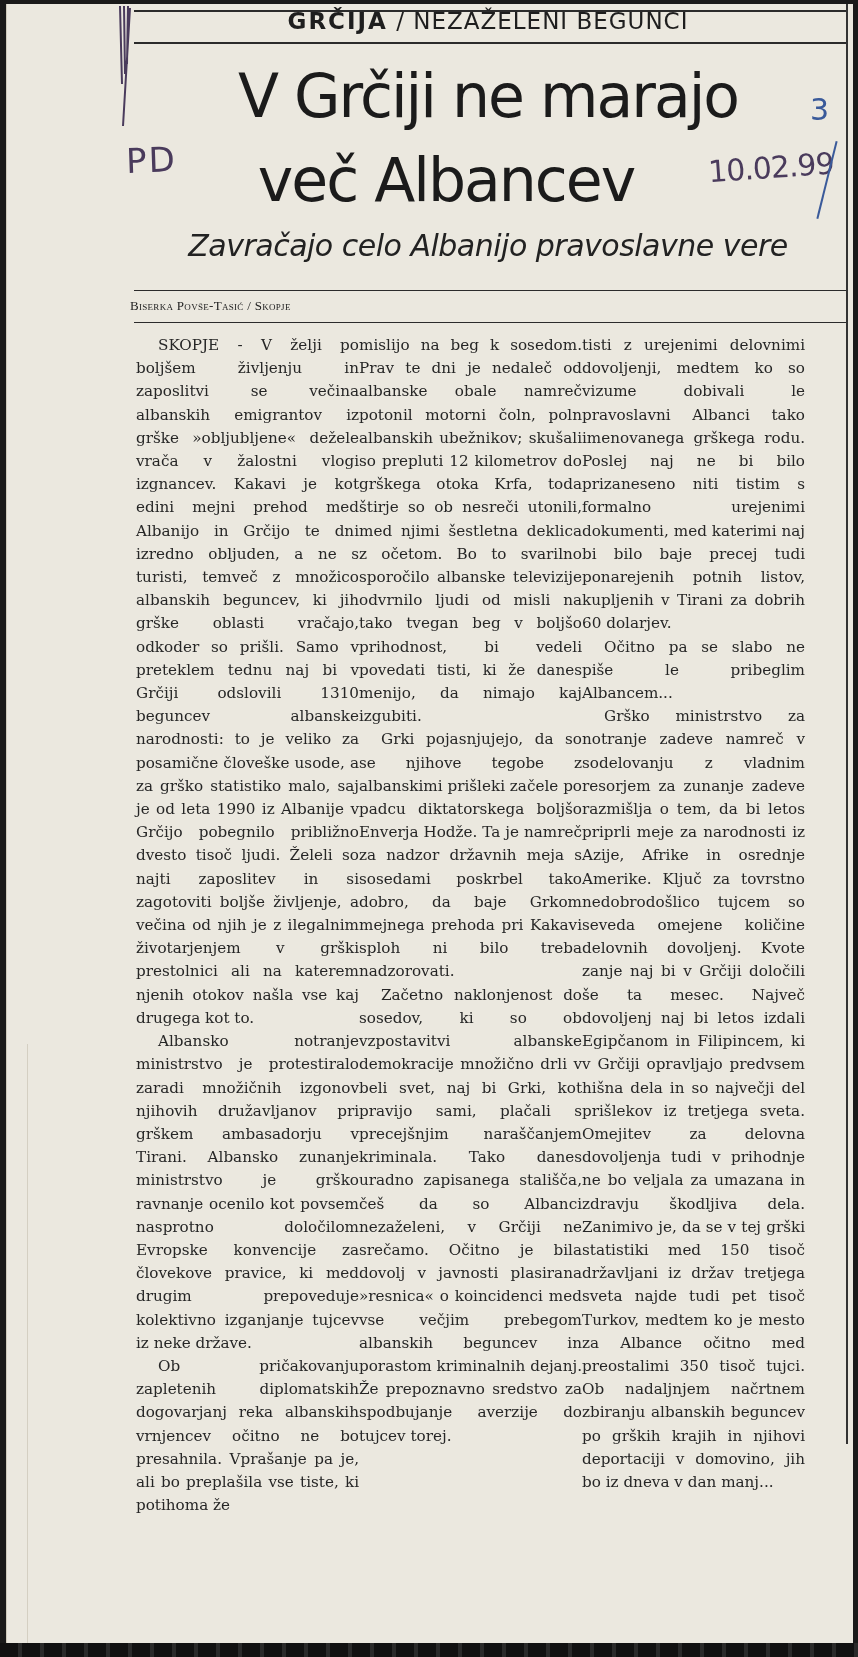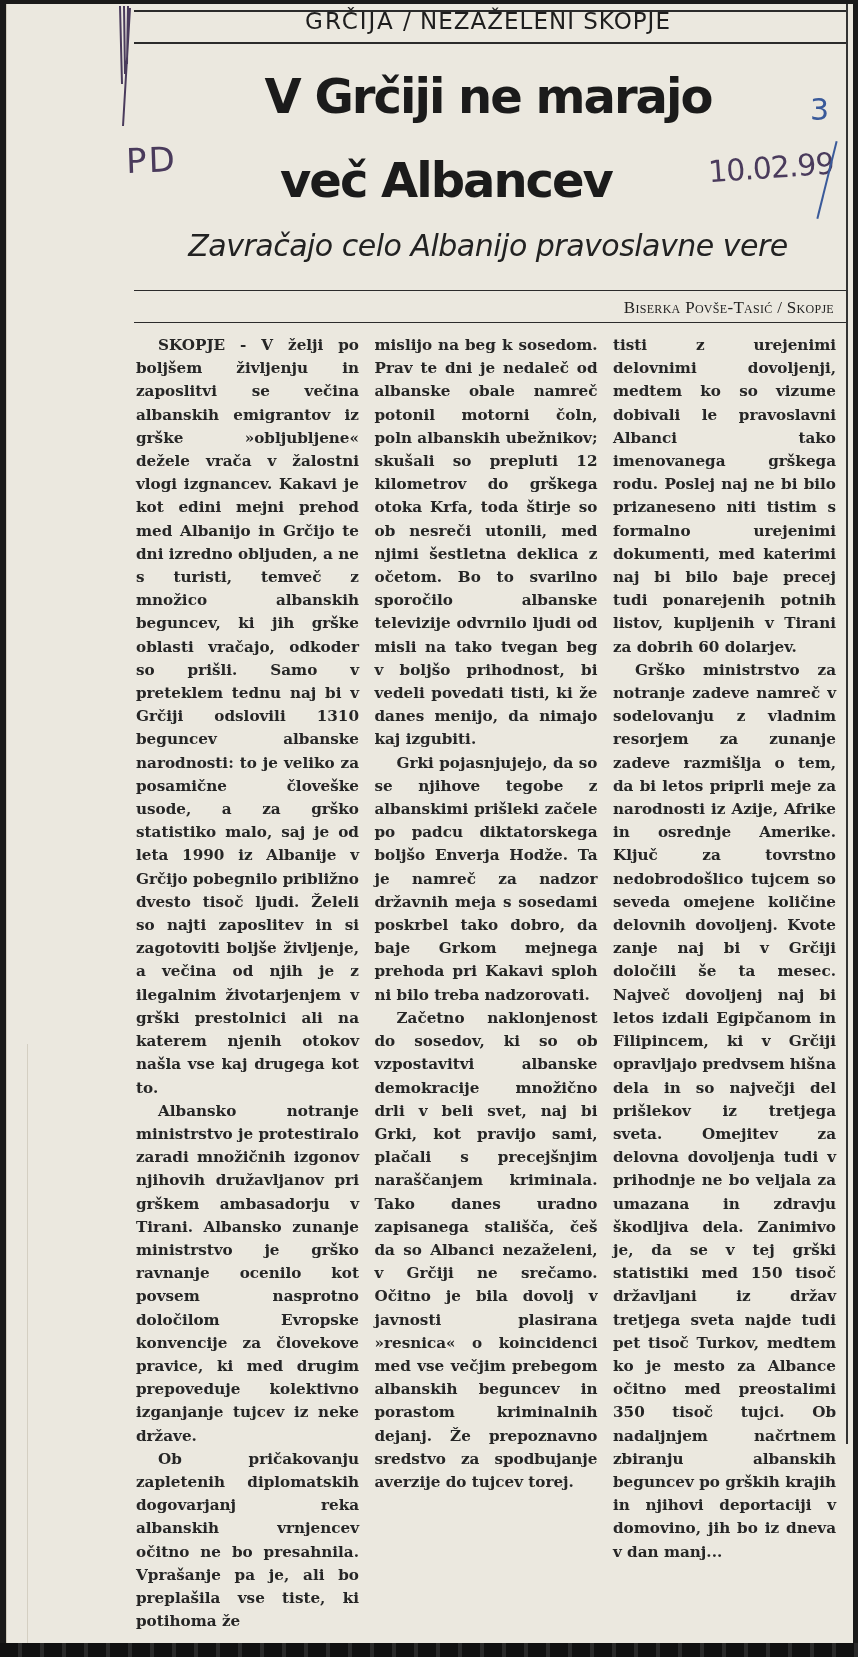--- a/index.html
+++ b/index.html
@@ -22,41 +22,41 @@
   }
   .right-rule {
     position: absolute; left: 846px; top: 4px; width: 2px; height: 1440px; background:#333;
   }
   .rule { position: absolute; background: #2b2b2b; }
   .kicker {
     position: absolute; left: 130px; top: 8px; width: 716px; text-align: center;
     font-family: "DejaVu Sans", sans-serif; font-size: 23px; letter-spacing: 1px;
     color: #1e1e1e;
   }
-  .kicker b { font-weight: normal; letter-spacing: 2px; }
+  .kicker b { font-weight: bold; letter-spacing: 2px; }
   .headline {
     position: absolute; left: 130px; top: 54px; width: 716px; text-align: center;
-    font-family: "DejaVu Sans", sans-serif; font-weight: bold;
-    font-size: 48px; line-height: 84px; letter-spacing: -2px; color: #1b1b1b;
+    font-family: "DejaVu Sans", sans-serif; font-weight: normal;
+    font-size: 60px; line-height: 84px; letter-spacing: -2px; color: #1b1b1b;
   }
   .headline .line { display: block; }
   .headline .line2 { padding-right: 84px; }
   .subhead {
     position: absolute; left: 130px; top: 228px; width: 716px; text-align: center;
     font-family: "DejaVu Sans", sans-serif; font-style: italic; font-size: 30px;
     font-weight: 300; color: #222; letter-spacing: -0.5px;
   }
   .byline {
-    position: absolute; left: 118px; top: 298px; width: 716px; text-align: right;
-    font-family: "Liberation Serif", serif; font-size: 17px; color: #222;
+    position: absolute; left: 130px; top: 298px; width: 716px; text-align: left;
+    font-family: "Liberation Serif", serif; font-size: 13px; color: #222;
     font-variant: small-caps; letter-spacing: 0.3px;
   }
   .columns {
     position: absolute; left: 136px; top: 334px; width: 700px;
-    display: flex; justify-content: space-between; font-weight: bold;
+    display: flex; justify-content: flex-start;
   }
   .col {
     width: 223px;
     font-family: "DejaVu Serif", serif; font-size: 15.2px; line-height: 23.2px;
     color: #262626; text-align: justify; hyphens: manual;
   }
   .col p { margin: 0; text-indent: 22px; }
   .col p.noindent { text-indent: 0; }
   .hand {
     position: absolute; font-family: "DejaVu Sans", sans-serif; color: #4a3b5c;
@@ -77,21 +77,21 @@
 
 <div class="paper">
   <div class="paper-inner-frame"></div>
 </div>
 <div class="right-rule"></div>
 
 <div class="rule" style="left:134px;top:10px;width:712px;height:2px;"></div>
 <div class="rule" style="left:134px;top:42px;width:712px;height:2px;"></div>
 
 <div class="kicker">
-  <b>GRČIJA</b><span> / NEZAŽELENI SKOPJE</span>
+  <b>GRČIJA</b><span> / NEZAŽELENI BEGUNCI</span>
 </div>
 
 <div class="headline">
   <span class="line">V Grčiji ne marajo</span>
   <span class="line line2">več Albancev</span>
 </div>
 
 <div class="subhead">Zavračajo celo Albanijo pravoslavne vere</div>
 
 <div class="rule" style="left:134px;top:290px;width:712px;height:1px;"></div>
@@ -104,20 +104,21 @@
     <p>Albansko notranje ministrstvo je protestiralo zaradi množičnih izgonov njihovih družavljanov pri grškem ambasadorju v Tirani. Albansko zunanje ministrstvo je grško ravnanje ocenilo kot povsem nasprotno določilom Evropske konvencije za človekove pravice, ki med drugim prepoveduje kolektivno izganjanje tujcev iz neke države.</p>
     <p>Ob pričakovanju zapletenih diplomatskih dogovarjanj reka albanskih vrnjencev očitno ne bo presahnila. Vprašanje pa je, ali bo preplašila vse tiste, ki potihoma že</p>
   </div>
   <div class="col">
     <p class="noindent">mislijo na beg k sosedom. Prav te dni je nedaleč od albanske obale namreč potonil motorni čoln, poln albanskih ubežnikov; skušali so prepluti 12 kilometrov do grškega otoka Krfa, toda štirje so ob nesreči utonili, med njimi šestletna deklica z očetom. Bo to svarilno sporočilo albanske televizije odvrnilo ljudi od misli na tako tvegan beg v boljšo prihodnost, bi vedeli povedati tisti, ki že danes menijo, da nimajo kaj izgubiti.</p>
     <p>Grki pojasnjujejo, da so se njihove tegobe z albanskimi prišleki začele po padcu diktatorskega boljšo Enverja Hodže. Ta je namreč za nadzor državnih meja s sosedami poskrbel tako dobro, da baje Grkom mejnega prehoda pri Kakavi sploh ni bilo treba nadzorovati.</p>
     <p>Začetno naklonjenost do sosedov, ki so ob vzpostavitvi albanske demokracije množično drli v beli svet, naj bi Grki, kot pravijo sami, plačali s precejšnjim naraščanjem kriminala. Tako danes uradno zapisanega stališča, češ da so Albanci nezaželeni, v Grčiji ne srečamo. Očitno je bila dovolj v javnosti plasirana »resnica« o koincidenci med vse večjim prebegom albanskih beguncev in porastom kriminalnih dejanj. Že prepoznavno sredstvo za spodbujanje averzije do tujcev torej.</p>
   </div>
   <div class="col">
     <p class="noindent">tisti z urejenimi delovnimi dovoljenji, medtem ko so vizume dobivali le pravoslavni Albanci tako imenovanega grškega rodu. Poslej naj ne bi bilo prizaneseno niti tistim s formalno urejenimi dokumenti, med katerimi naj bi bilo baje precej tudi ponarejenih potnih listov, kupljenih v Tirani za dobrih 60 dolarjev.</p>
+    <p>Očitno pa se slabo ne piše le pribeglim Albancem...</p>
     <p>Grško ministrstvo za notranje zadeve namreč v sodelovanju z vladnim resorjem za zunanje zadeve razmišlja o tem, da bi letos priprli meje za narodnosti iz Azije, Afrike in osrednje Amerike. Ključ za tovrstno nedobrodošlico tujcem so seveda omejene količine delovnih dovoljenj. Kvote zanje naj bi v Grčiji določili še ta mesec. Največ dovoljenj naj bi letos izdali Egipčanom in Filipincem, ki v Grčiji opravljajo predvsem hišna dela in so največji del prišlekov iz tretjega sveta. Omejitev za delovna dovoljenja tudi v prihodnje ne bo veljala za umazana in zdravju škodljiva dela. Zanimivo je, da se v tej grški statistiki med 150 tisoč državljani iz držav tretjega sveta najde tudi pet tisoč Turkov, medtem ko je mesto za Albance očitno med preostalimi 350 tisoč tujci. Ob nadaljnjem načrtnem zbiranju albanskih beguncev po grških krajih in njihovi deportaciji v domovino, jih bo iz dneva v dan manj...</p>
   </div>
 </div>
 
 <svg class="hand-mark" viewBox="0 0 14 124">
   <path d="M2 2 L4 80 M6 2 L7 70 M10 2 L9 60 M12 4 L5 122" stroke="#4a3b5c" stroke-width="2" fill="none"></path>
 </svg>
 <div class="hand hand-pd">PD</div>
 <div class="hand hand-date">10.02.99</div>
 <div class="hand hand-page">3</div>

